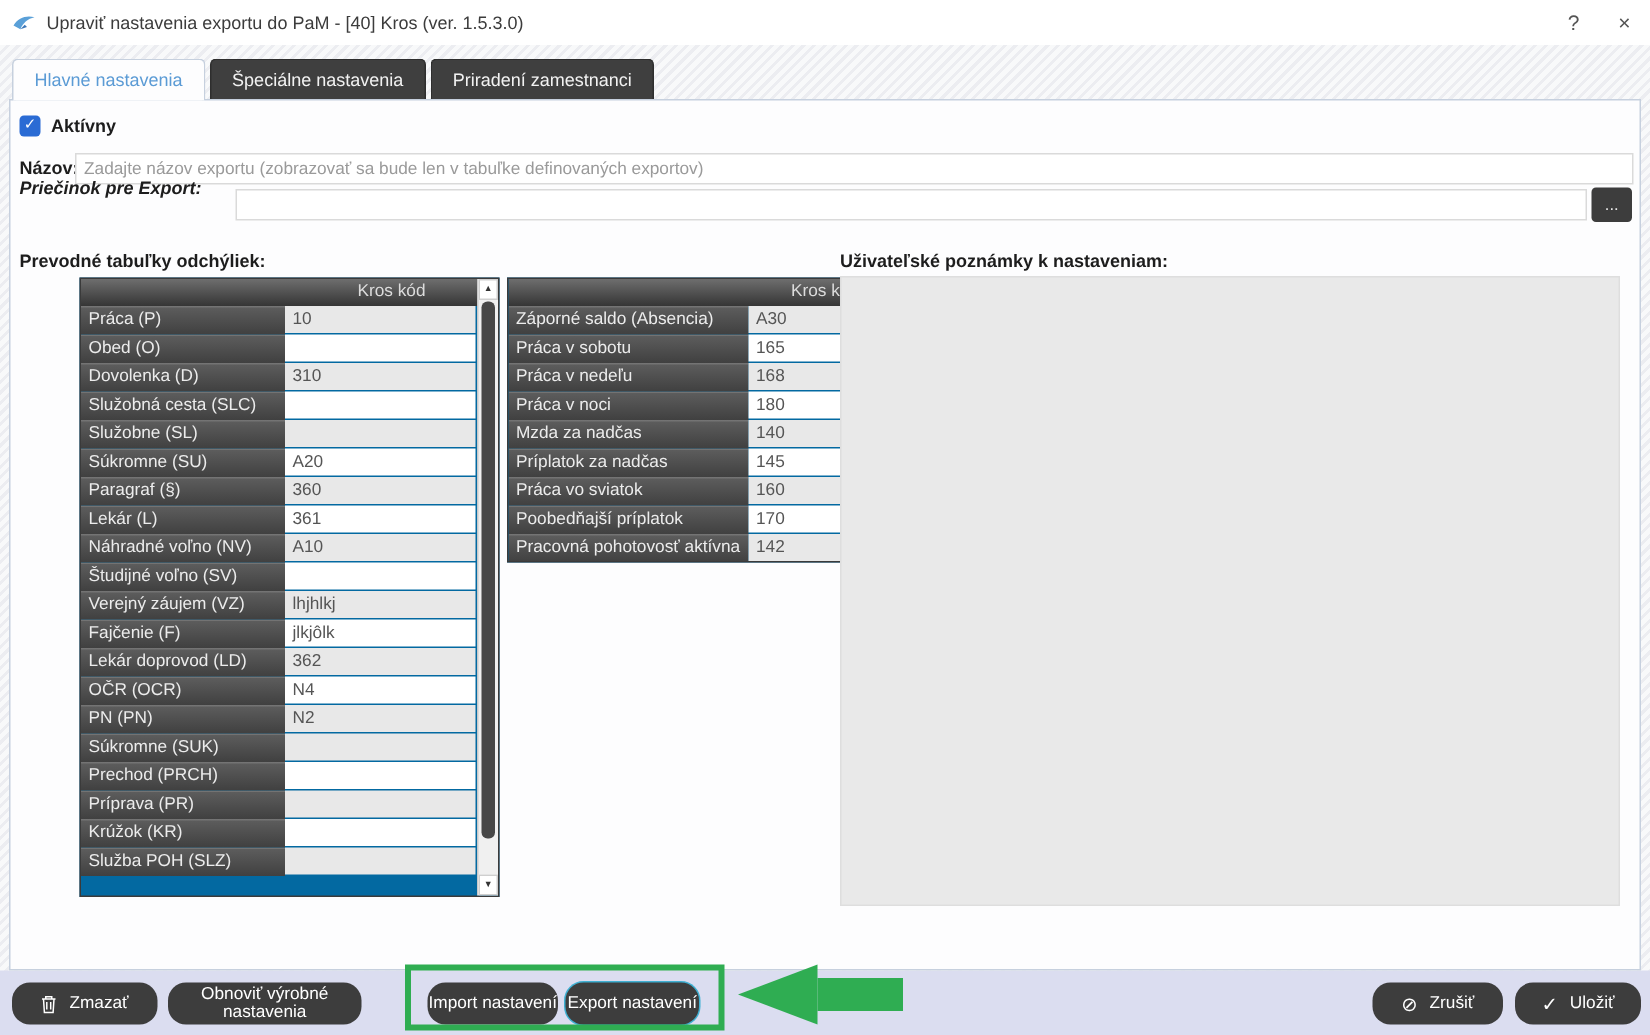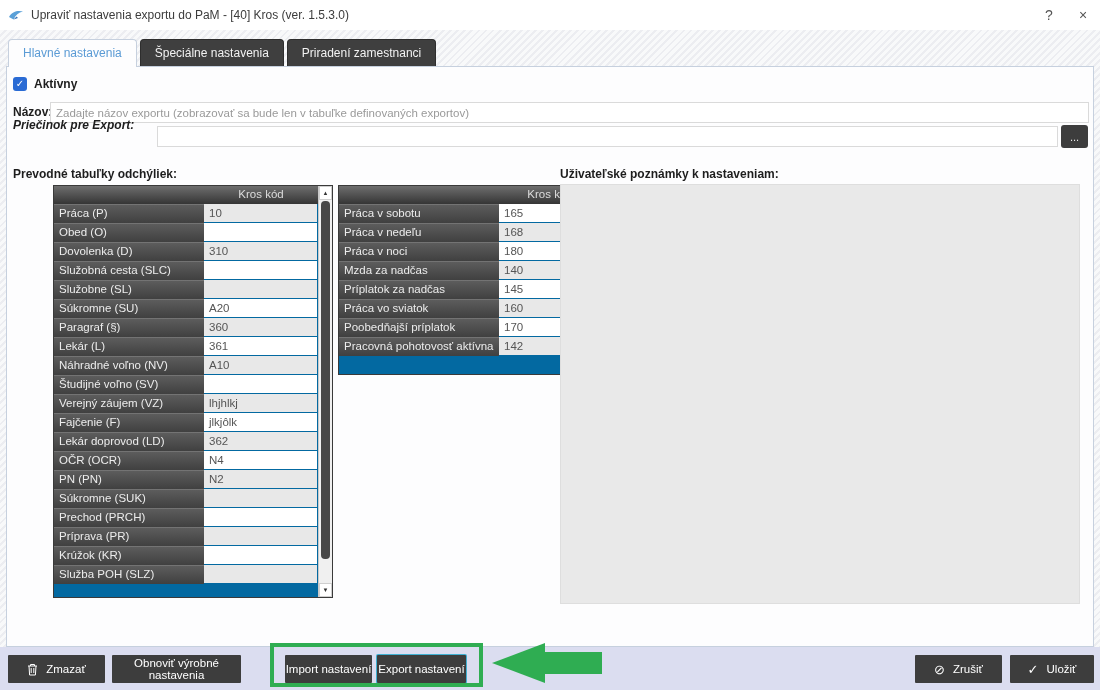--- a/index.html
+++ b/index.html
@@ -44,21 +44,21 @@
 
   
   .ktable { position:absolute; background:#0369a1; overflow:hidden; border:1px solid #3a3a3a;margin-left:43px; }
   .tflex { display:flex; height:100%; }
   .tgrid { flex:1; }
   .theader { display:flex; height:18px; background:linear-gradient(#6e6e6e,#353535); }
   .theader .hlabel { width:150px; }
   .ktable.right .theader .hlabel { width:160px; }
   .theader .hvalue { flex:1; text-align:center; color:#dcdcdc; font-size:11.5px; line-height:17px; }
   .trow { display:flex; height:19px; }
-  .tlabel { width:150px; background:linear-gradient(#5e5e5e,#404040); box-shadow:inset 0 1px 0 rgba(255,255,255,0.14);
+  .tlabel { width:136px; background:linear-gradient(#5e5e5e,#404040); box-shadow:inset 0 1px 0 rgba(255,255,255,0.14);
     color:#ececec; font-size:11.5px; line-height:19px; padding-left:5px; white-space:nowrap; overflow:hidden; }
   .ktable.right .tlabel { width:160px; }
   .tvalue { flex:1; background:#fff; margin:0 1px 1px 0; font-size:11.5px; color:#555;
     line-height:18px; padding-left:5px; }
   .trow.alt .tvalue { background:#e8e8e8; }
 
   
   .vscroll { width:14px; background:#f0f0f0; border-left:1px solid #c9c9c9; display:flex; flex-direction:column; }
   .sarrow { height:14px; background:#fff; border:1px solid #cfcfcf; color:#333; font-size:6px;
     text-align:center; line-height:12px; }
@@ -67,21 +67,21 @@
 
   .footnote { position:absolute; font-size:11px; color:#333; text-align:center; }
 
   .notes-label { position:absolute; font-size:12px; font-weight:bold; color:#1d1d1d; }
   .notes-area { position:absolute; background:#e9e9e9; border:1px solid #dedede; resize:none;
     font-family:"Liberation Sans",sans-serif; }
 
   
   .footer { position:absolute; left:0; top:617px; width:1100px; height:43px; background:#dbddf0; }
   .fbtn { position:absolute; top:8px; height:28px; background:#3d3d3d; color:#fff; border:none;
-    border-radius:1px; font-size:11.5px; font-family:"Liberation Sans",sans-serif;
+    border-radius:12px; font-size:11.5px; font-family:"Liberation Sans",sans-serif;
     display:flex; align-items:center; justify-content:center; gap:8px; }
   .fbtn .glyph { font-size:13px; line-height:13px; }
   .btn-delete { left:8px; width:97px; }
   .btn-restore { left:112px; width:129px; }
   .btn-import { left:285px; width:87px; }
   .btn-export { left:377px; width:89px; box-shadow:0 0 0 1px #3fb0d2; }
   .btn-cancel { right:98px; width:87px; }
   .btn-save { right:6px; width:84px; }
 
   
@@ -230,20 +230,24 @@
           </div>
         </div>
       </div>
 
       <div class="ktable right" style="left:288px; top:118px; width:264px; height:190px;">
         <div class="theader">
           <div class="hlabel"></div>
           <div class="hvalue">Kros kód</div>
         </div>
         <div>
+            <div class="trow alt">
+              <div class="tlabel">Záporné saldo (Absencia)</div>
+              <div class="tvalue">A30</div>
+            </div>
             <div class="trow">
               <div class="tlabel">Práca v sobotu</div>
               <div class="tvalue">165</div>
             </div>
             <div class="trow alt">
               <div class="tlabel">Práca v nedeľu</div>
               <div class="tvalue">168</div>
             </div>
             <div class="trow">
               <div class="tlabel">Práca v noci</div>

